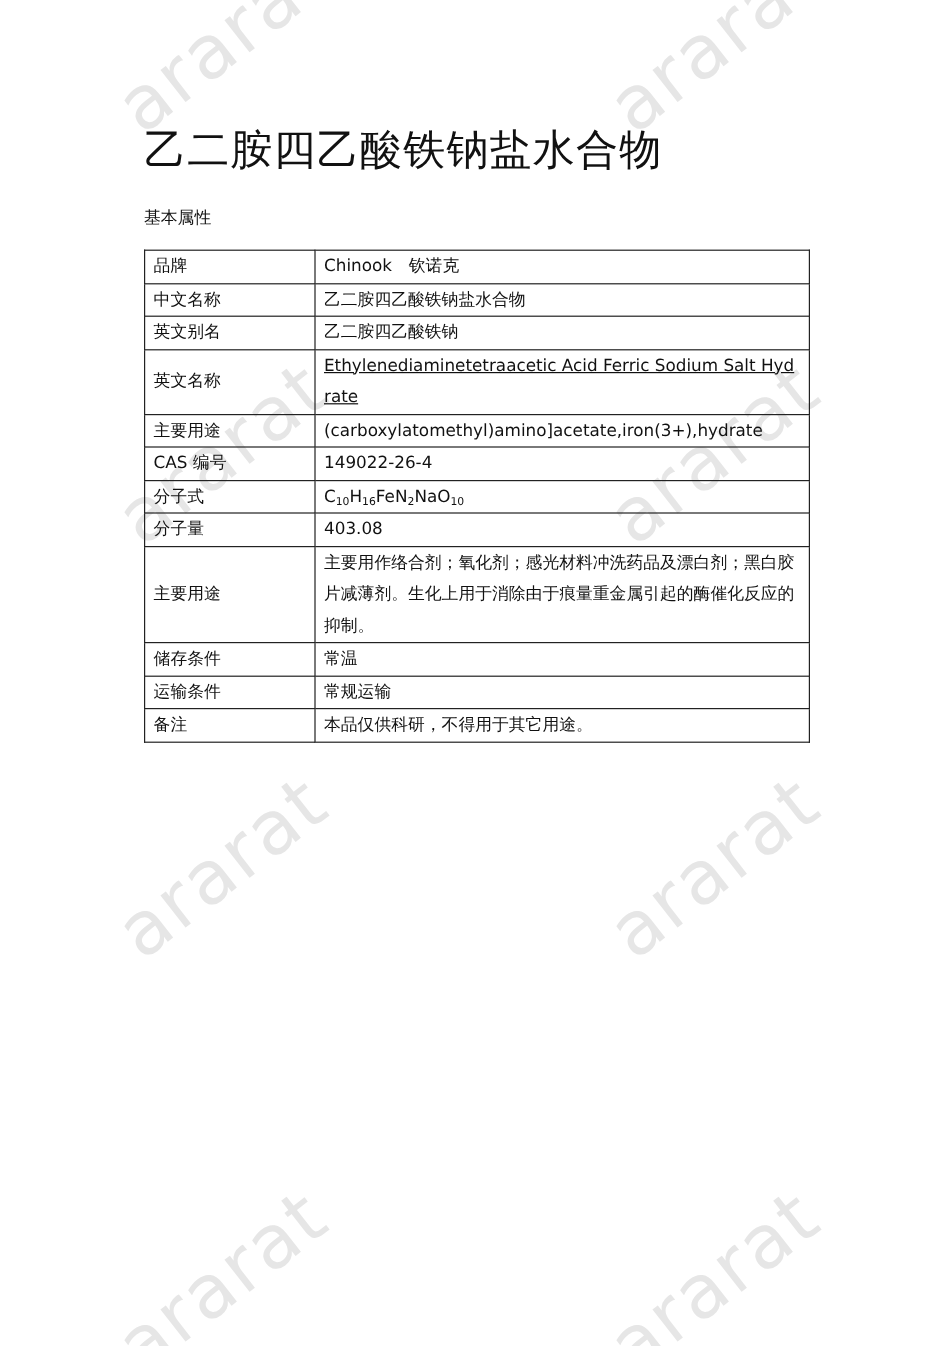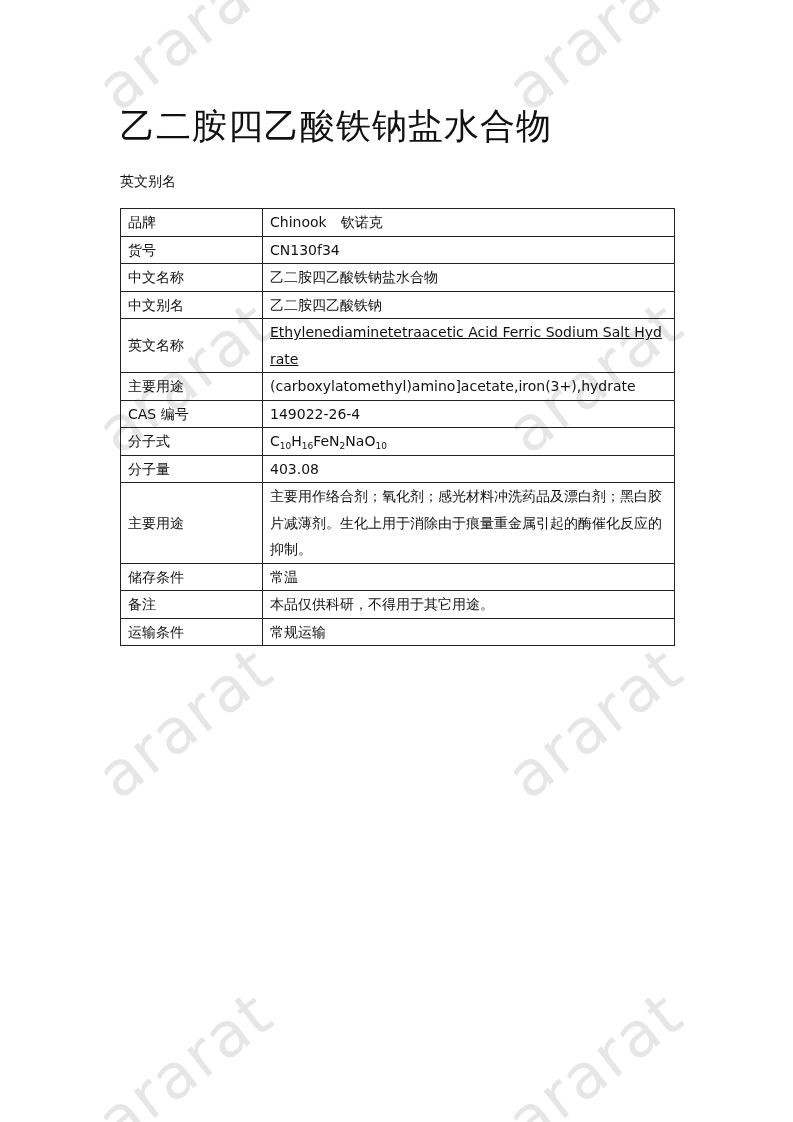--- a/index.html
+++ b/index.html
@@ -36,38 +36,34 @@
 <div class="wm" style="left:538px; top:52px;">ararat</div>
 <div class="wm" style="left:128px; top:395px;">ararat</div>
 <div class="wm" style="left:538px; top:395px;">ararat</div>
 <div class="wm" style="left:128px; top:740px;">ararat</div>
 <div class="wm" style="left:538px; top:740px;">ararat</div>
 <div class="wm" style="left:128px; top:1085px;">ararat</div>
 <div class="wm" style="left:538px; top:1085px;">ararat</div>
 
 <div class="content">
   <h1 class="title">乙二胺四乙酸铁钠盐水合物</h1>
-  <div class="subtitle">英文别名</div>
+  <div class="subtitle">基本属性</div>
 
   <table class="props">
     <tbody>
       <tr>
         <td class="k">品牌</td>
         <td>Chinook　钦诺克</td>
       </tr>
       <tr>
-        <td class="k">货号</td>
-        <td>CN130f34</td>
-      </tr>
-      <tr>
         <td class="k">中文名称</td>
         <td>乙二胺四乙酸铁钠盐水合物</td>
       </tr>
       <tr>
-        <td class="k">中文别名</td>
+        <td class="k">英文别名</td>
         <td>乙二胺四乙酸铁钠</td>
       </tr>
       <tr>
         <td class="k">英文名称</td>
         <td style="word-break:break-all;text-decoration:underline;">Ethylenediaminetetraacetic Acid Ferric Sodium Salt Hydrate</td>
       </tr>
       <tr>
         <td class="k">主要用途</td>
         <td>(carboxylatomethyl)amino]acetate,iron(3+),hydrate</td>
       </tr>
@@ -87,22 +83,22 @@
       </tr>
       <tr>
         <td class="k">主要用途</td>
         <td>主要用作络合剂；氧化剂；感光材料冲洗药品及漂白剂；黑白胶片减薄剂。生化上用于消除由于痕量重金属引起的酶催化反应的抑制。</td>
       </tr>
       <tr>
         <td class="k">储存条件</td>
         <td>常温</td>
       </tr>
       <tr>
+        <td class="k">运输条件</td>
+        <td>常规运输</td>
+      </tr>
+      <tr>
         <td class="k">备注</td>
         <td>本品仅供科研，不得用于其它用途。</td>
-      </tr>
-      <tr>
-        <td class="k">运输条件</td>
-        <td>常规运输</td>
       </tr>
     </tbody>
   </table>
 </div>
 
 </body></html>

